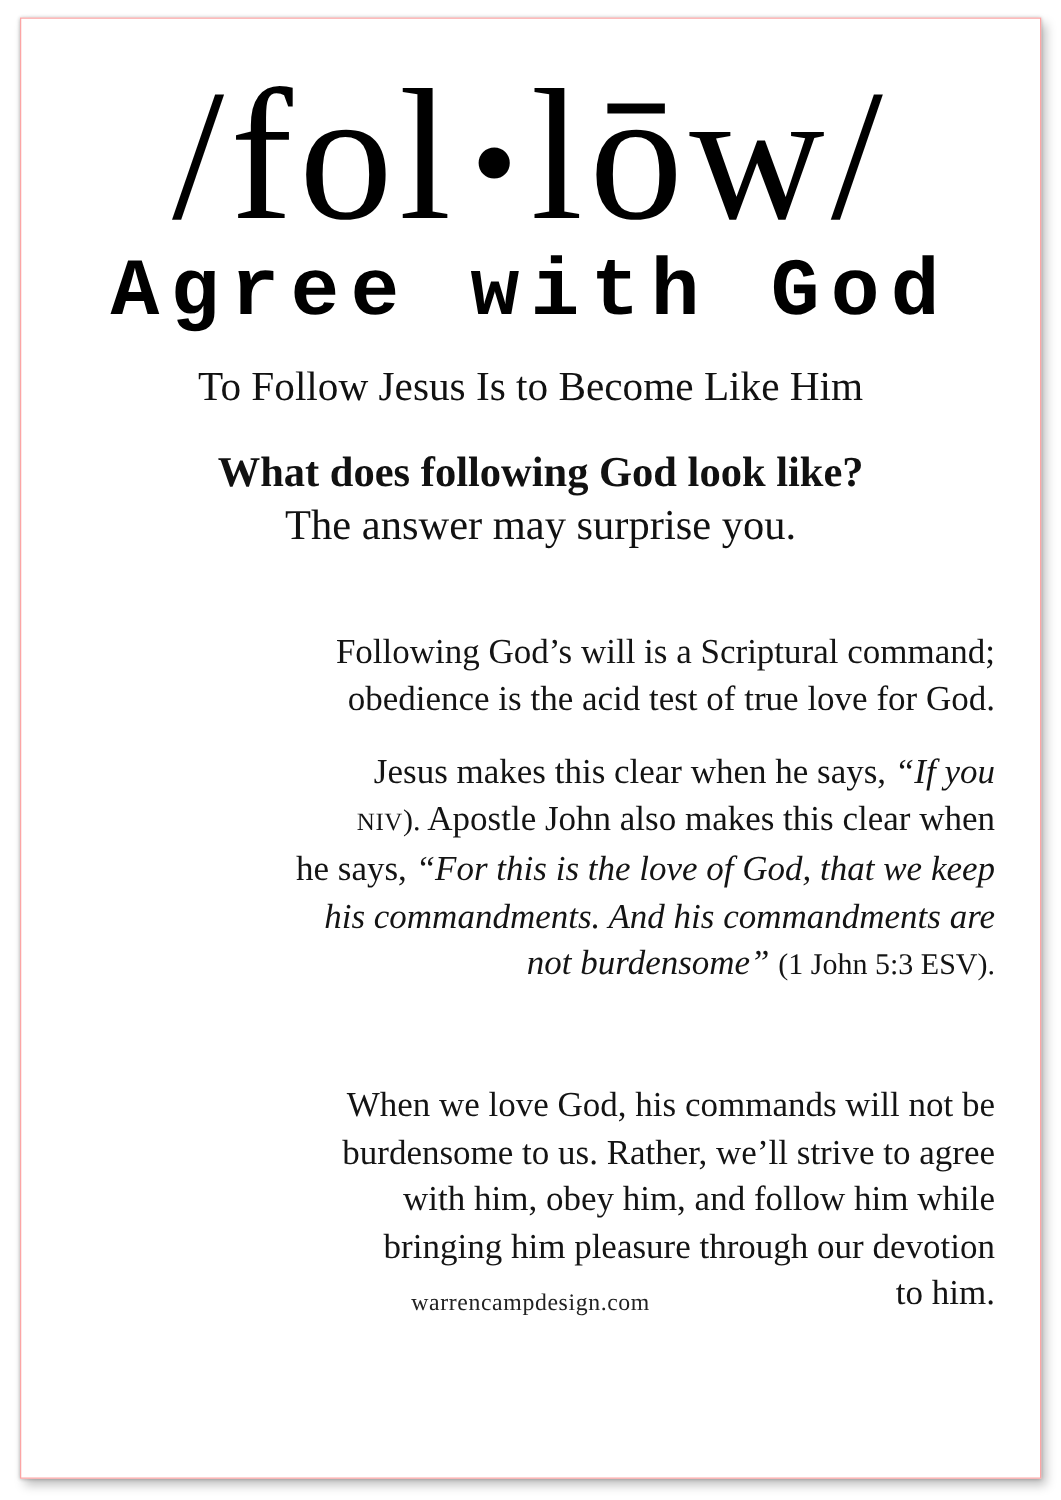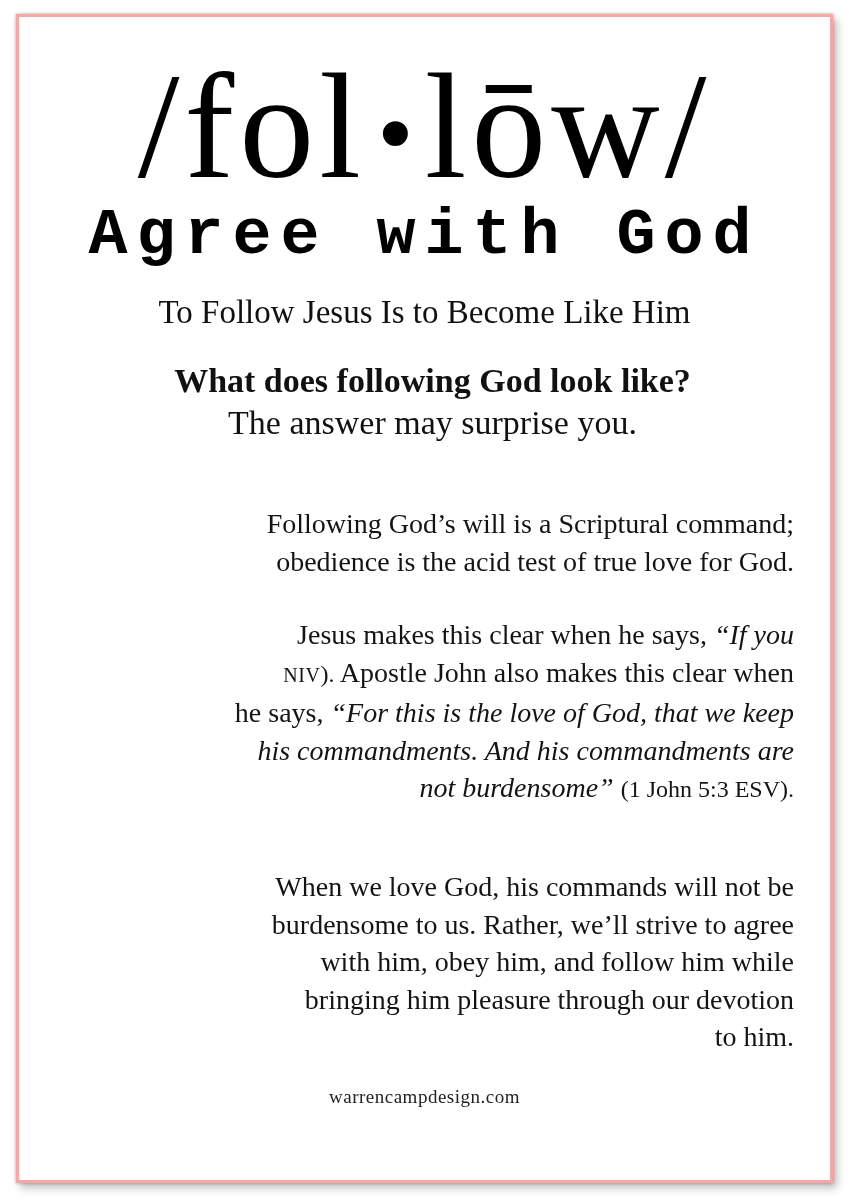--- a/index.html
+++ b/index.html
@@ -17,21 +17,21 @@
     height: 1200px;
     background: #ffffff;
   }
   .card {
     position: absolute;
     left: 16px;
     top: 14px;
     width: 817px;
     height: 1169px;
     background: #ffffff;
-    border: 3px solid #fca5a5;
+    border: 1px solid #fca5a5;
     box-shadow: 0 0 3px rgba(0,0,0,0.30), 4px 5px 8px rgba(0,0,0,0.25);
     box-sizing: border-box;
     color: #111111;
     overflow: hidden;
   }
   .block { position: absolute; left: 0; right: 0; text-align: center; }
 
   .logo-title {
     top: 34px;
     font-size: 150px;
@@ -76,29 +76,29 @@
     position: absolute;
     left: 58px;
     right: 36px;
     text-align: right;
     font-family: Liberation Serif, serif;
     font-size: 28px;
     line-height: 37.5px;
     color: #141414;
   }
   .para-1 { top: 460px; }
-  .para-2 { top: 571px; }
+  .para-2 { top: 556px; }
   .para-3 { top: 823px; }
   .line { display: block; white-space: nowrap; }
   .run.s-i  { font-style: italic; }
   .run.s-c  { font-size: 24px; }
   .run.s-sc { font-size: 20px; letter-spacing: 0.5px; }
 
   .footer {
-    top: 1068px;
+    top: 1016px;
     font-size: 19px;
     line-height: 24px;
     letter-spacing: 0.5px;
     color: #222222;
   }
 </style>
 </head>
 <body>
 
 <div class="page">

